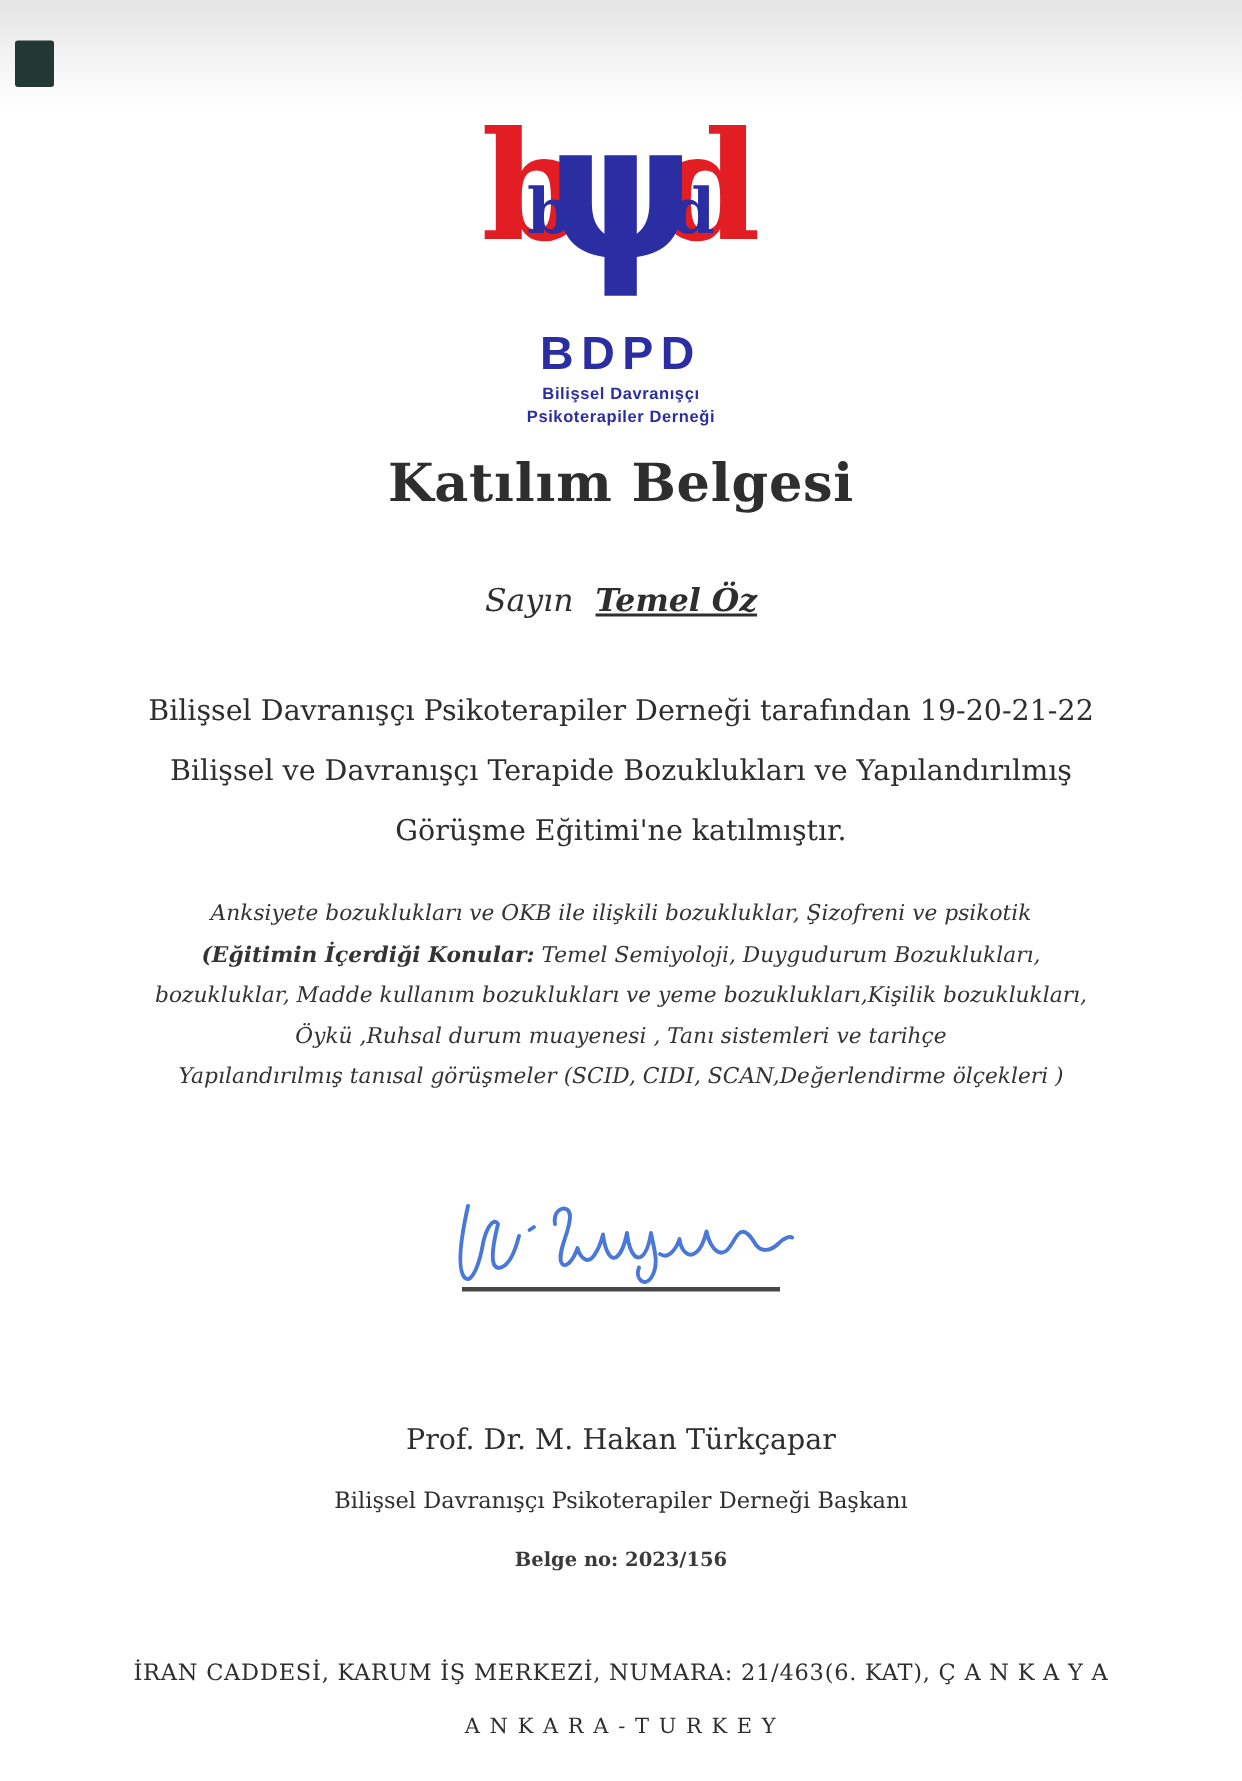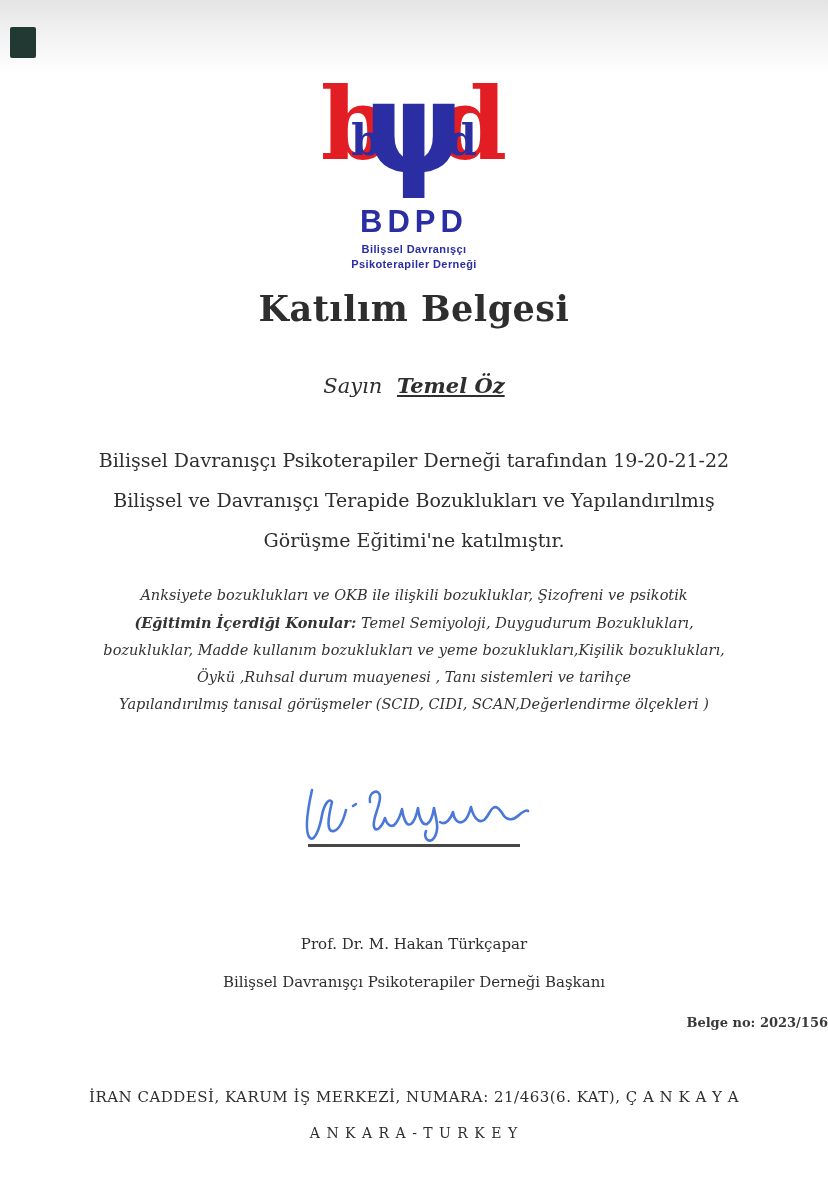--- a/index.html
+++ b/index.html
@@ -23,39 +23,39 @@
 
   
   .logo-block { padding-top:72px; }
   .logo-mark { position:relative; height:122px; display:flex; justify-content:center; align-items:flex-start; }
   .logo-letter { font-family:"DejaVu Serif", serif; font-weight:bold; font-size:100px; line-height:1; color:#e21d23; margin-top:2px; }
   .logo-psi { font-family:"DejaVu Sans", sans-serif; font-weight:bold; font-size:124px; line-height:0.92; color:#2b2ea3; margin:0 -26px; z-index:2; }
   .logo-inner { position:absolute; font-family:"DejaVu Serif", serif; font-weight:bold; font-size:42px; color:#2b2ea3; z-index:3; top:44px; }
   .logo-inner.ib { margin-left:-96px; }
   .logo-inner.id { margin-left:96px; }
   .logo-year { font-family:"DejaVu Sans", sans-serif; font-size:9px; font-weight:bold; color:#2b2ea3; letter-spacing:1px; margin-top:-4px; }
-  .logo-acronym { font-family:"Liberation Sans", sans-serif; font-weight:bold; font-size:31px; letter-spacing:5px; color:#2b2ea3; margin-top:10px; }
+  .logo-acronym { font-family:"Liberation Sans", sans-serif; font-weight:bold; font-size:31px; letter-spacing:5px; color:#2b2ea3; margin-top:24px; }
   .logo-org { font-family:"Liberation Sans", sans-serif; font-weight:bold; font-size:11px; line-height:1.35; letter-spacing:0.4px; color:#2b2ea3; margin-top:2px; }
 
   
   .cert-title { font-size:35px; font-weight:bold; margin-top:16px; letter-spacing:0.5px; }
   .salutation { font-size:21px; font-style:italic; margin-top:44px; }
   .salutation .name { font-weight:bold; text-decoration:underline; margin-left:8px; }
   .body-par { font-size:19px; line-height:40px; margin-top:42px; }
   .topics-par { font-size:14.5px; font-style:italic; line-height:27px; margin-top:22px; color:#333333; }
   .topics-par .lbl { font-weight:bold; }
 
   
   .sig-wrap { margin-top:58px; height:76px; display:flex; justify-content:center; }
   .sig-line { width:212px; height:3px; background:#474747; margin:-8px auto 0 auto; }
 
   
-  .sig-name { font-size:15px; margin-top:88px; }
+  .sig-name { font-size:19px; margin-top:88px; }
   .sig-title { font-size:15px; margin-top:20px; }
-  .doc-no { font-size:13px; font-weight:bold; margin-top:24px; color:#3a3a3a;text-align:right; }
+  .doc-no { font-size:13px; font-weight:bold; margin-top:24px; color:#3a3a3a; }
 
   
   .addr1 { font-size:15px; margin-top:58px; letter-spacing:0.5px; }
   .addr2 { font-size:14px; margin-top:19px; letter-spacing:1px; }
 </style>
 </head>
 <body>
 
 <div class="top-band"></div>
 <div class="corner-badge"></div>

